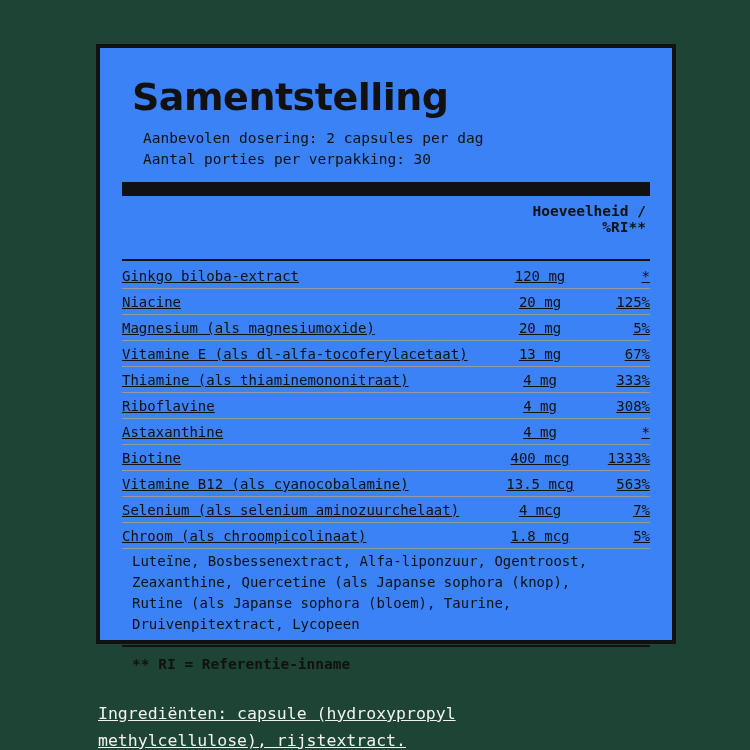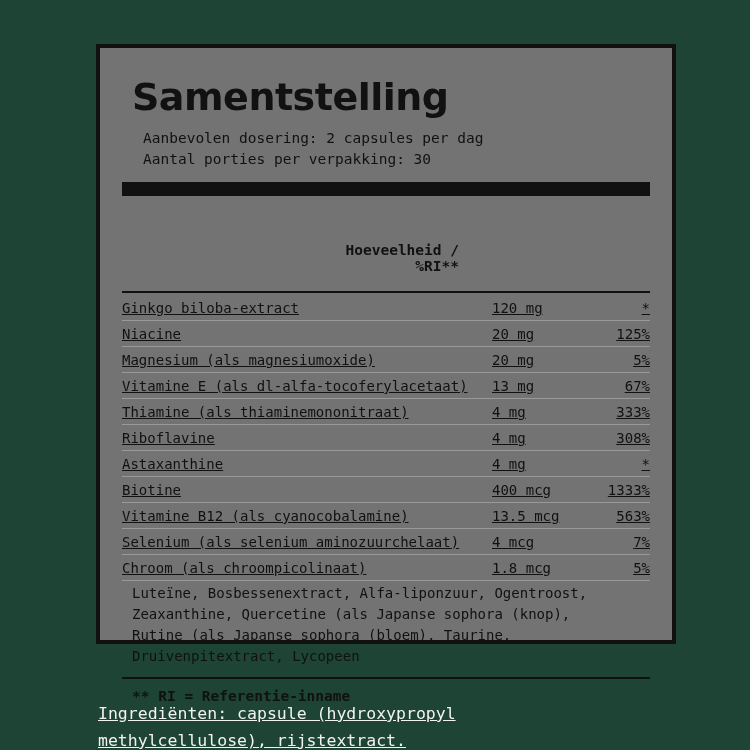--- a/index.html
+++ b/index.html
@@ -18,21 +18,21 @@
     width: 750px;
     height: 750px;
     box-sizing: border-box;
   }
   .panel {
     position: absolute;
     left: 96px;
     top: 44px;
     width: 580px;
     height: 600px;
-    background: #737373;
+    background: #3b82f6;
     border: 4px solid #111111;
     box-sizing: border-box;
     padding: 22px 22px 0 22px;
   }
   .inner {
     width: 100%;
   }
   h1.title {
     font-family: "DejaVu Sans", sans-serif;
     font-weight: bold;
@@ -49,27 +49,26 @@
     line-height: 1.45;
     white-space: pre;
   }
   .black-bar {
     background: #111111;
     height: 14px;
     margin-top: 12px;
   }
   .head-row {
     display: flex;
-    justify-content: center;
+    justify-content: flex-end;
     font-size: 14.5px;
     font-weight: bold;
     color: #111111;
-    padding: 7px 0 17px 0;
+    padding: 7px 0 24px 0;
     border-bottom: 2px solid #111111;
-    margin-top: 39px;
   }
   .head-amount {
     width: 150px;
     text-align: right;
     padding-right: 4px;
     letter-spacing: 0px;
   }
   table.nutri {
     width: 100%;
     border-collapse: collapse;
@@ -84,21 +83,21 @@
   }
   table.nutri tr:first-child td {
     padding-top: 7px;
   }
   td.name {
     text-align: left;
     padding-left: 10px;
     white-space: nowrap;
   }
   td.amount {
-    text-align: left;
+    text-align: center;
     white-space: nowrap;
     width: 96px;
   }
   td.ri {
     text-align: right;
     white-space: nowrap;
     width: 62px;
     padding-right: 6px;
   }
   tr.mix td {

